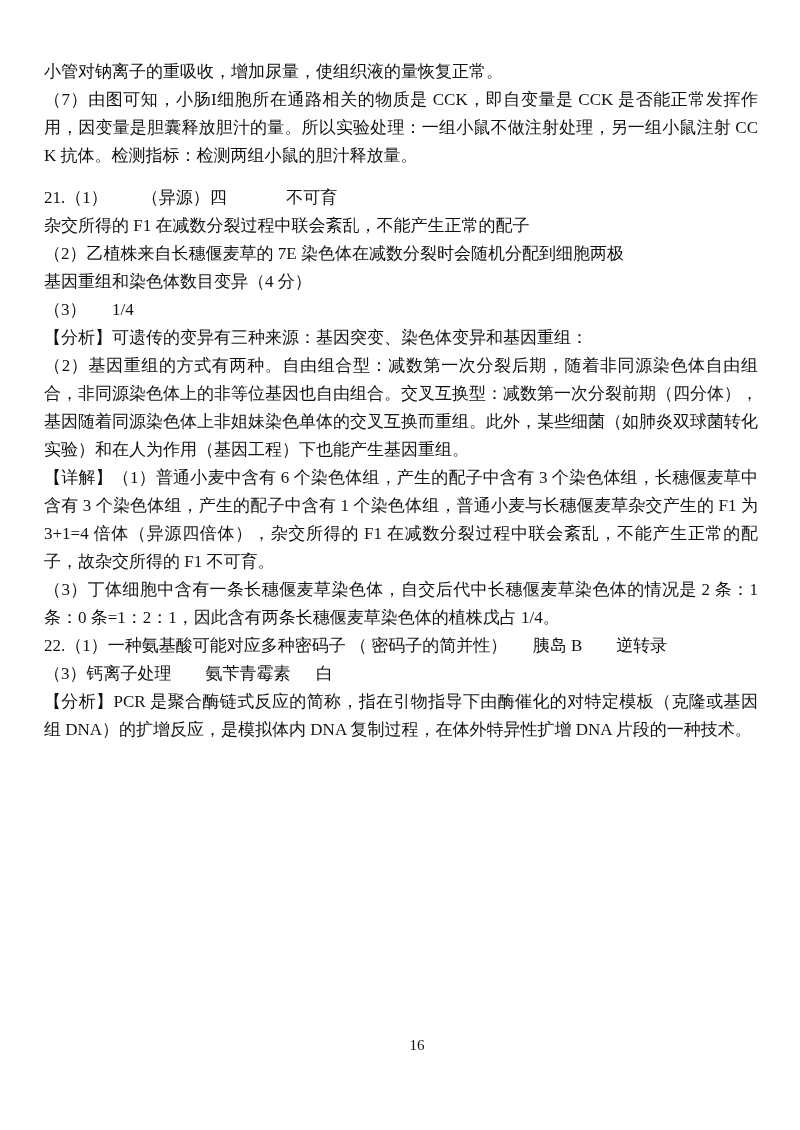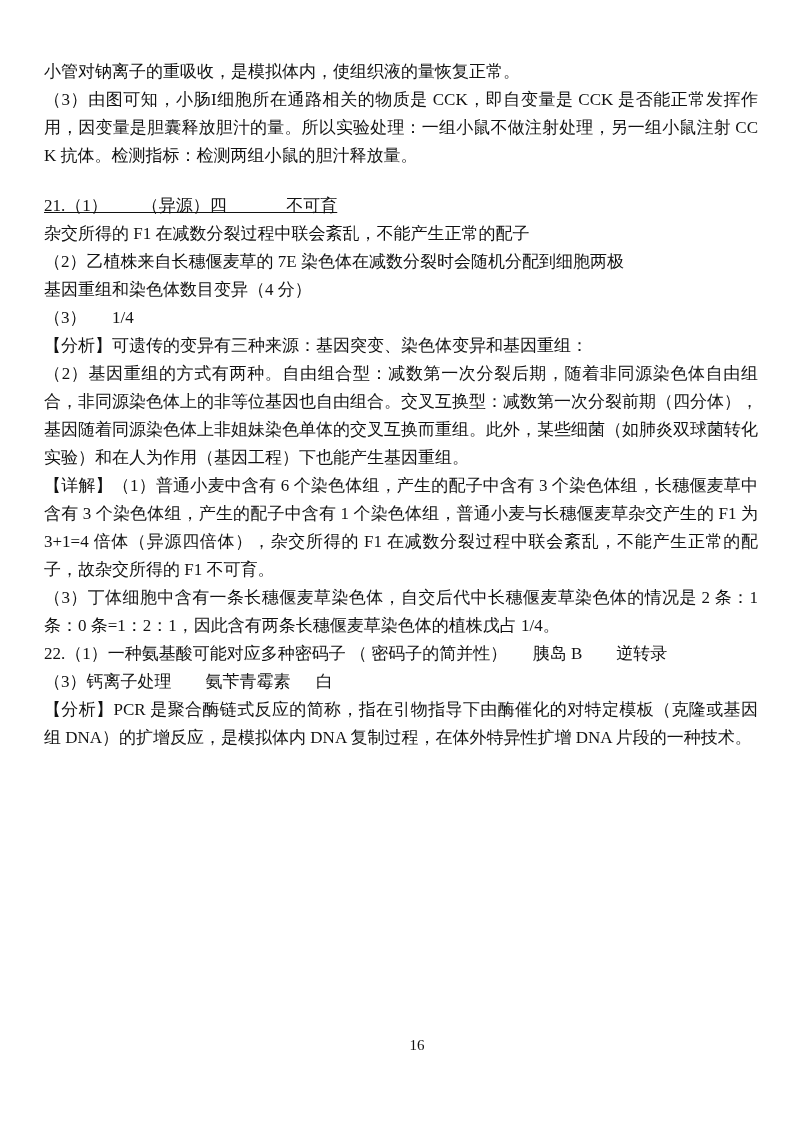--- a/index.html
+++ b/index.html
@@ -23,40 +23,40 @@
     width: 714px;
     font-size: 17px;
     line-height: 28px;
     text-align: justify;
   }
   p.para {
     margin: 0;
     white-space: pre-wrap;
     word-break: break-all;
   }
-  p.gap1 { margin-top: 22px; text-decoration: underline; }
+  p.gap1 { margin-top: 14px; }
   p.gap2 { }
   .page-number {
     position: absolute;
     left: 0;
     right: 0;
     bottom: 76px;
     text-align: center;
     font-size: 15px;
     line-height: 18px;
     padding-left: 34px;
   }
 </style>
 </head>
 <body>
 
 <div class="page">
   <div class="content" id="paragraphs">
-      <p class="para">小管对钠离子的重吸收，是模拟体内，使组织液的量恢复正常。</p>
-      <p class="para">（3）由图可知，小肠I细胞所在通路相关的物质是 CCK，即自变量是 CCK 是否能正常发挥作用，因变量是胆囊释放胆汁的量。所以实验处理：一组小鼠不做注射处理，另一组小鼠注射 CCK 抗体。检测指标：检测两组小鼠的胆汁释放量。</p>
+      <p class="para">小管对钠离子的重吸收，增加尿量，使组织液的量恢复正常。</p>
+      <p class="para">（7）由图可知，小肠I细胞所在通路相关的物质是 CCK，即自变量是 CCK 是否能正常发挥作用，因变量是胆囊释放胆汁的量。所以实验处理：一组小鼠不做注射处理，另一组小鼠注射 CCK 抗体。检测指标：检测两组小鼠的胆汁释放量。</p>
       <p class="para gap1">21.（1）        （异源）四              不可育</p>
       <p class="para">杂交所得的 F1 在减数分裂过程中联会紊乱，不能产生正常的配子</p>
       <p class="para">（2）乙植株来自长穗偃麦草的 7E 染色体在减数分裂时会随机分配到细胞两极</p>
       <p class="para">基因重组和染色体数目变异（4 分）</p>
       <p class="para">（3）      1/4</p>
       <p class="para">【分析】可遗传的变异有三种来源：基因突变、染色体变异和基因重组：</p>
       <p class="para">（2）基因重组的方式有两种。自由组合型：减数第一次分裂后期，随着非同源染色体自由组合，非同源染色体上的非等位基因也自由组合。交叉互换型：减数第一次分裂前期（四分体），基因随着同源染色体上非姐妹染色单体的交叉互换而重组。此外，某些细菌（如肺炎双球菌转化实验）和在人为作用（基因工程）下也能产生基因重组。</p>
       <p class="para">【详解】（1）普通小麦中含有 6 个染色体组，产生的配子中含有 3 个染色体组，长穗偃麦草中含有 3 个染色体组，产生的配子中含有 1 个染色体组，普通小麦与长穗偃麦草杂交产生的 F1 为 3+1=4 倍体（异源四倍体），杂交所得的 F1 在减数分裂过程中联会紊乱，不能产生正常的配子，故杂交所得的 F1 不可育。</p>
       <p class="para">（3）丁体细胞中含有一条长穗偃麦草染色体，自交后代中长穗偃麦草染色体的情况是 2 条：1 条：0 条=1：2：1，因此含有两条长穗偃麦草染色体的植株戊占 1/4。</p>
       <p class="para gap2">22.（1）一种氨基酸可能对应多种密码子 （ 密码子的简并性）      胰岛 B        逆转录</p>

